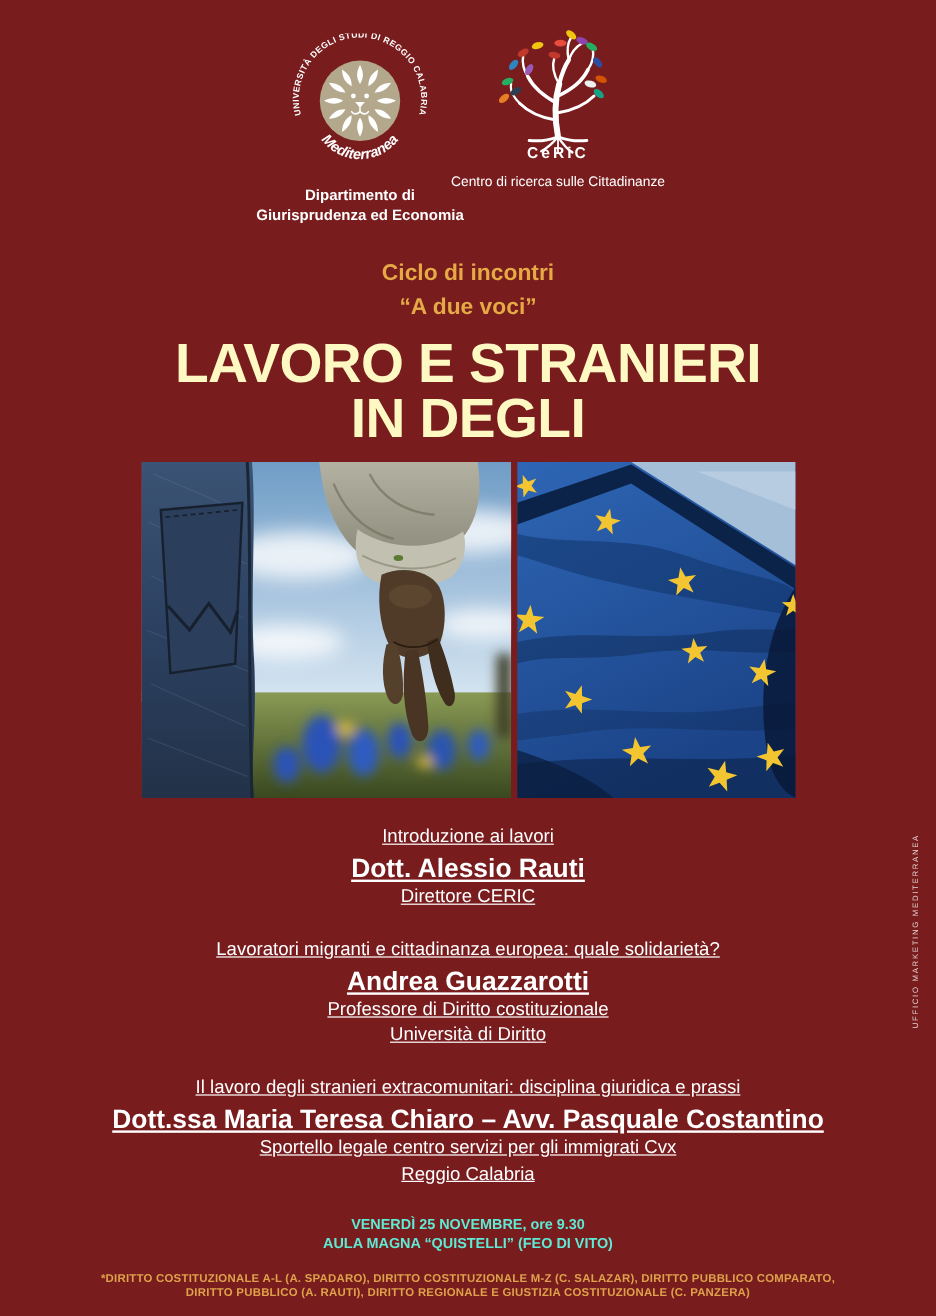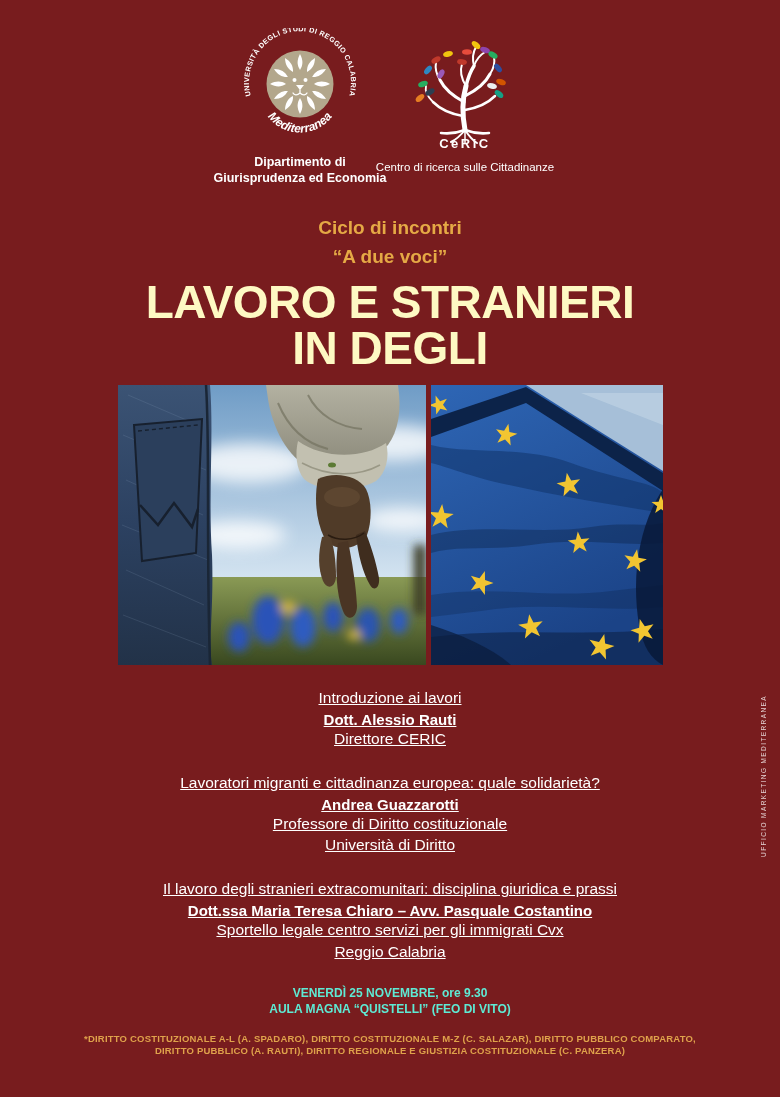--- a/index.html
+++ b/index.html
@@ -7,37 +7,37 @@
     width:780px;height:1097px;overflow:hidden;
     background:#781c1e;
     font-family:"Liberation Sans",sans-serif;
     color:#ffffff;
     position:relative;
   }
   .poster{width:780px;height:1097px;position:relative;text-align:center;}
 
   
   .logo-uni{position:absolute;left:203px;top:28px;width:194px;}
-  .logo-ceric{position:absolute;left:370px;top:40px;width:190px;}
+  .logo-ceric{position:absolute;left:370px;top:24px;width:190px;}
   .dept{font-size:12.5px;line-height:1.3;font-weight:600;margin-top:4px;white-space:nowrap;}
   .ceric-caption{font-size:11.5px;margin-top:5px;white-space:nowrap;}
 
   
   .series{padding-top:214px;color:#e5a945;font-weight:bold;font-size:19px;line-height:1.5;}
   .title{margin:8px 0 0;font-size:46px;font-weight:bold;line-height:1.0;letter-spacing:-0.5px;color:#fef9c3;}
 
   
   .photos{display:flex;justify-content:center;gap:5px;margin-top:14px;}
   .photos svg{display:block;}
 
   
   .program{margin-top:2px;text-decoration:underline;}
   .session{margin-top:24px;}
   .session .topic{font-size:15.5px;}
-  .session .speakers{font-size:15px;font-weight:bold;margin-top:4px;}
+  .session .speakers{font-size:22px;font-weight:bold;margin-top:4px;}
   .session .detail{font-size:15.5px;line-height:1.4;}
 
   .event{margin-top:24px;color:#5eead4;font-weight:bold;font-size:12px;line-height:1.3;}
   .footnote{margin-top:15px;color:#dfa24b;font-weight:bold;font-size:9.5px;line-height:1.3;letter-spacing:.2px;}
 
   .credit{
     position:absolute;right:13px;top:695px;
     writing-mode:vertical-rl;transform:rotate(180deg);
     font-size:6.5px;letter-spacing:1.4px;color:rgba(255,255,255,.8);white-space:nowrap;
   }

